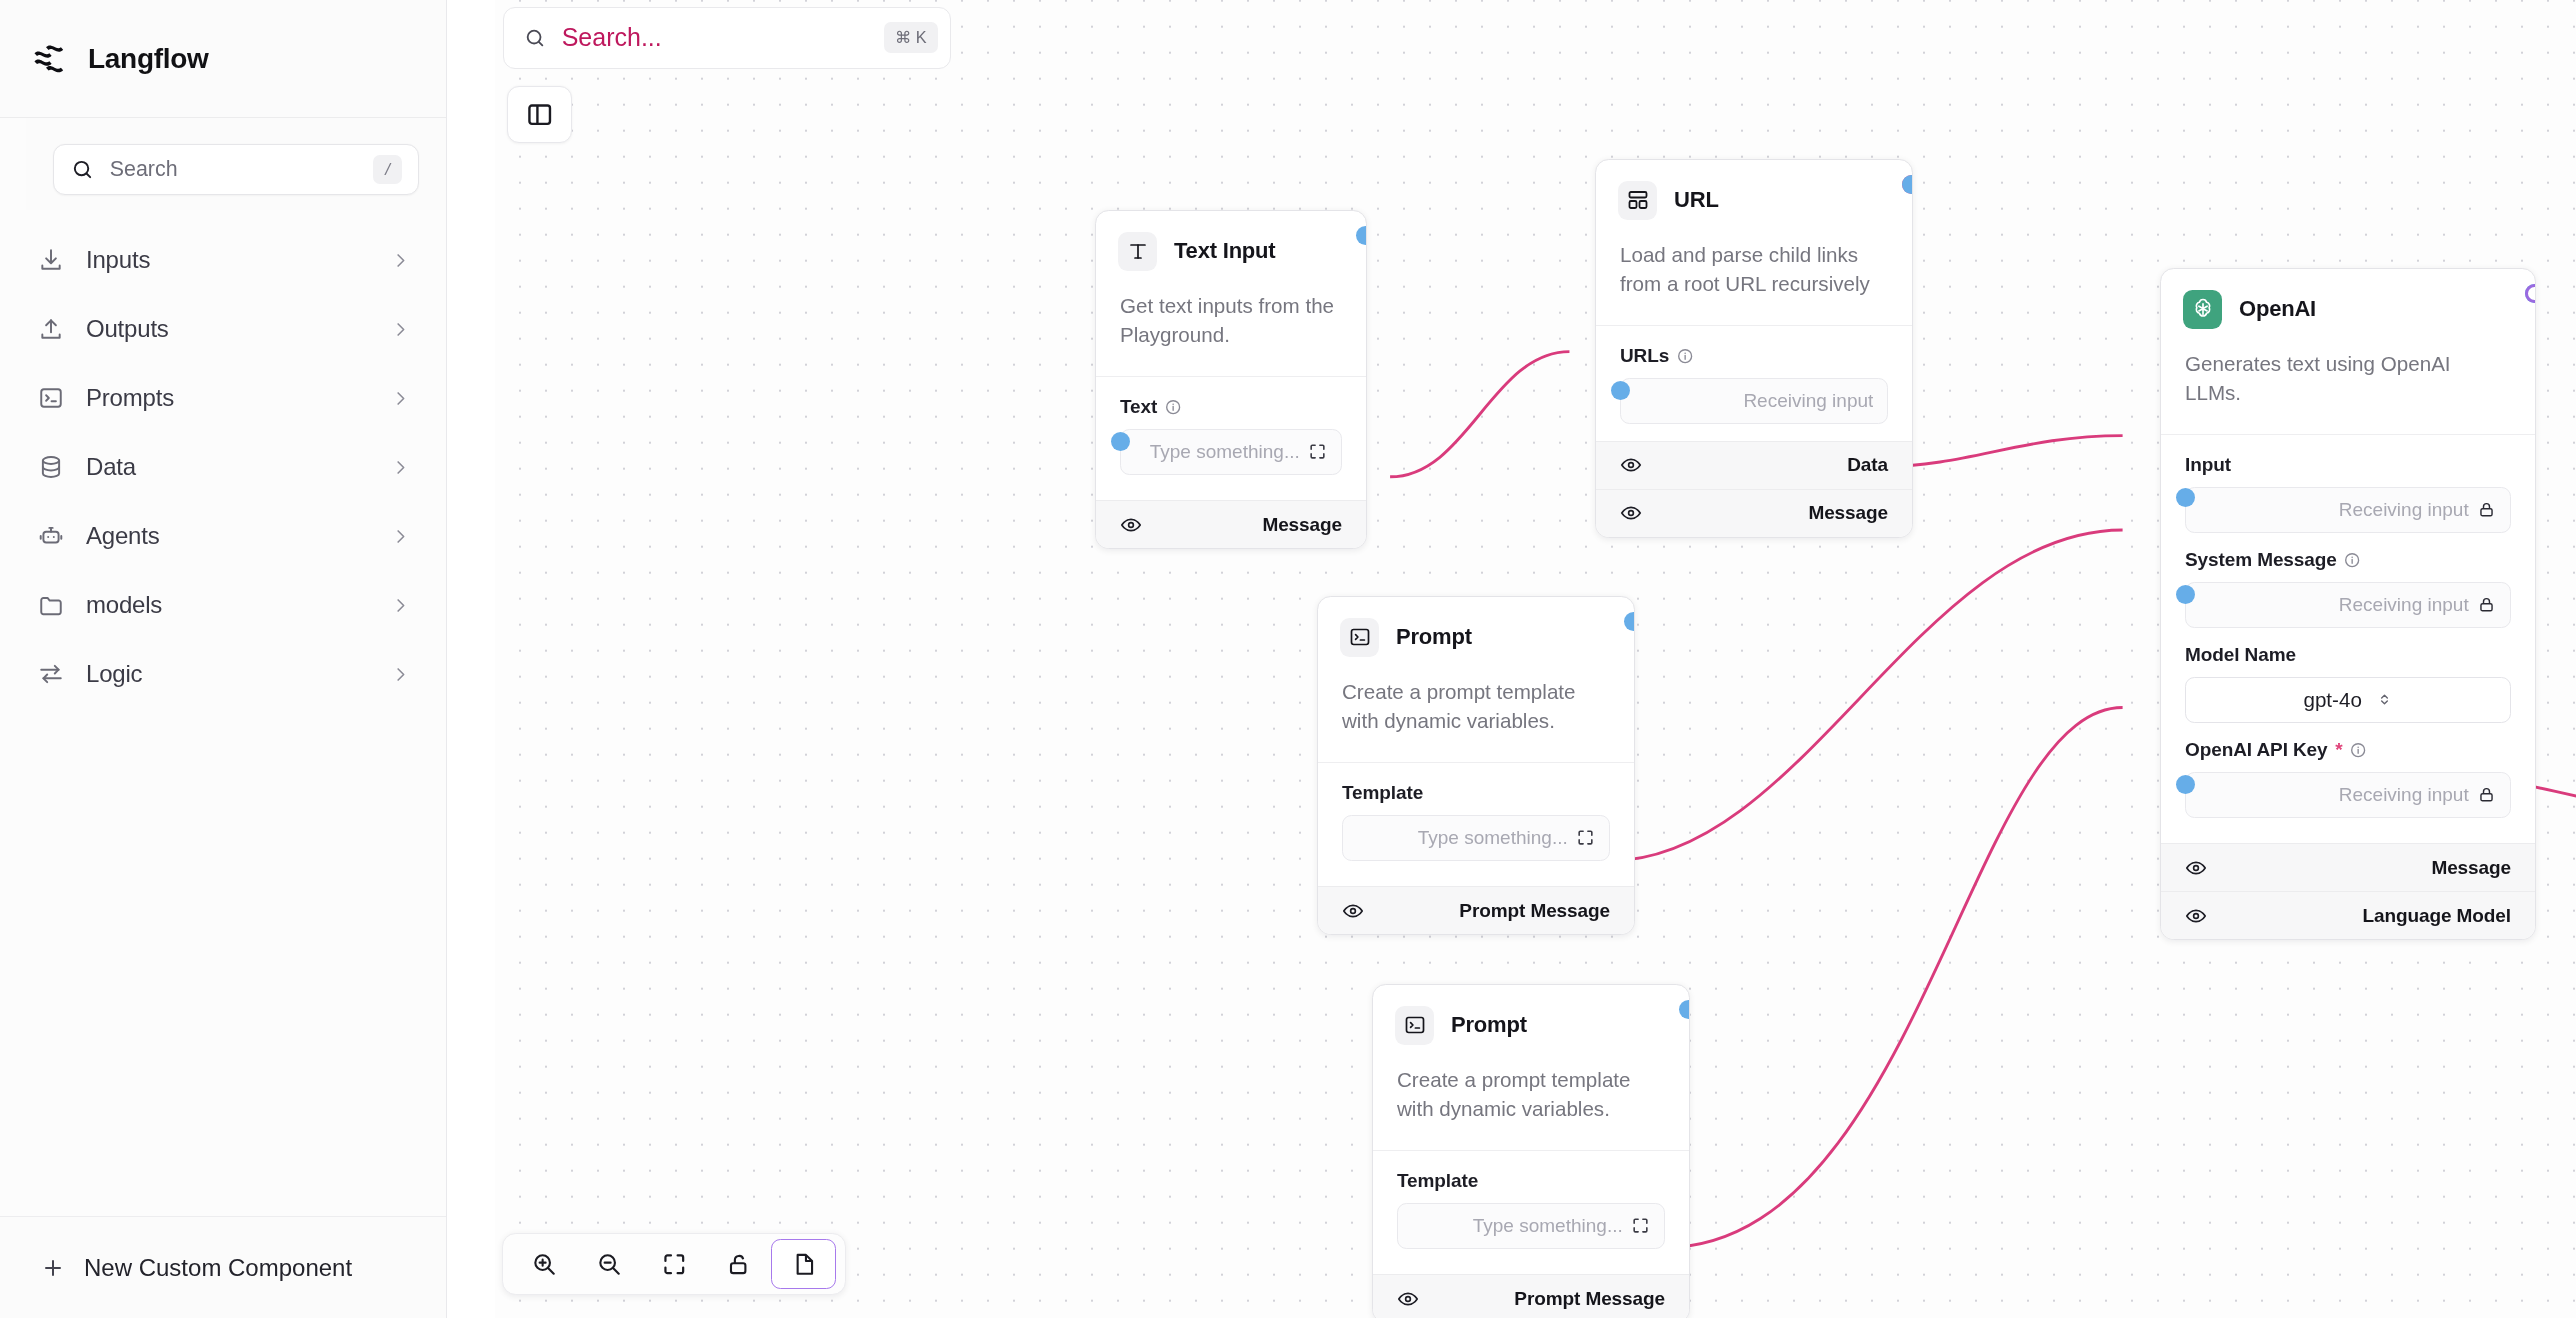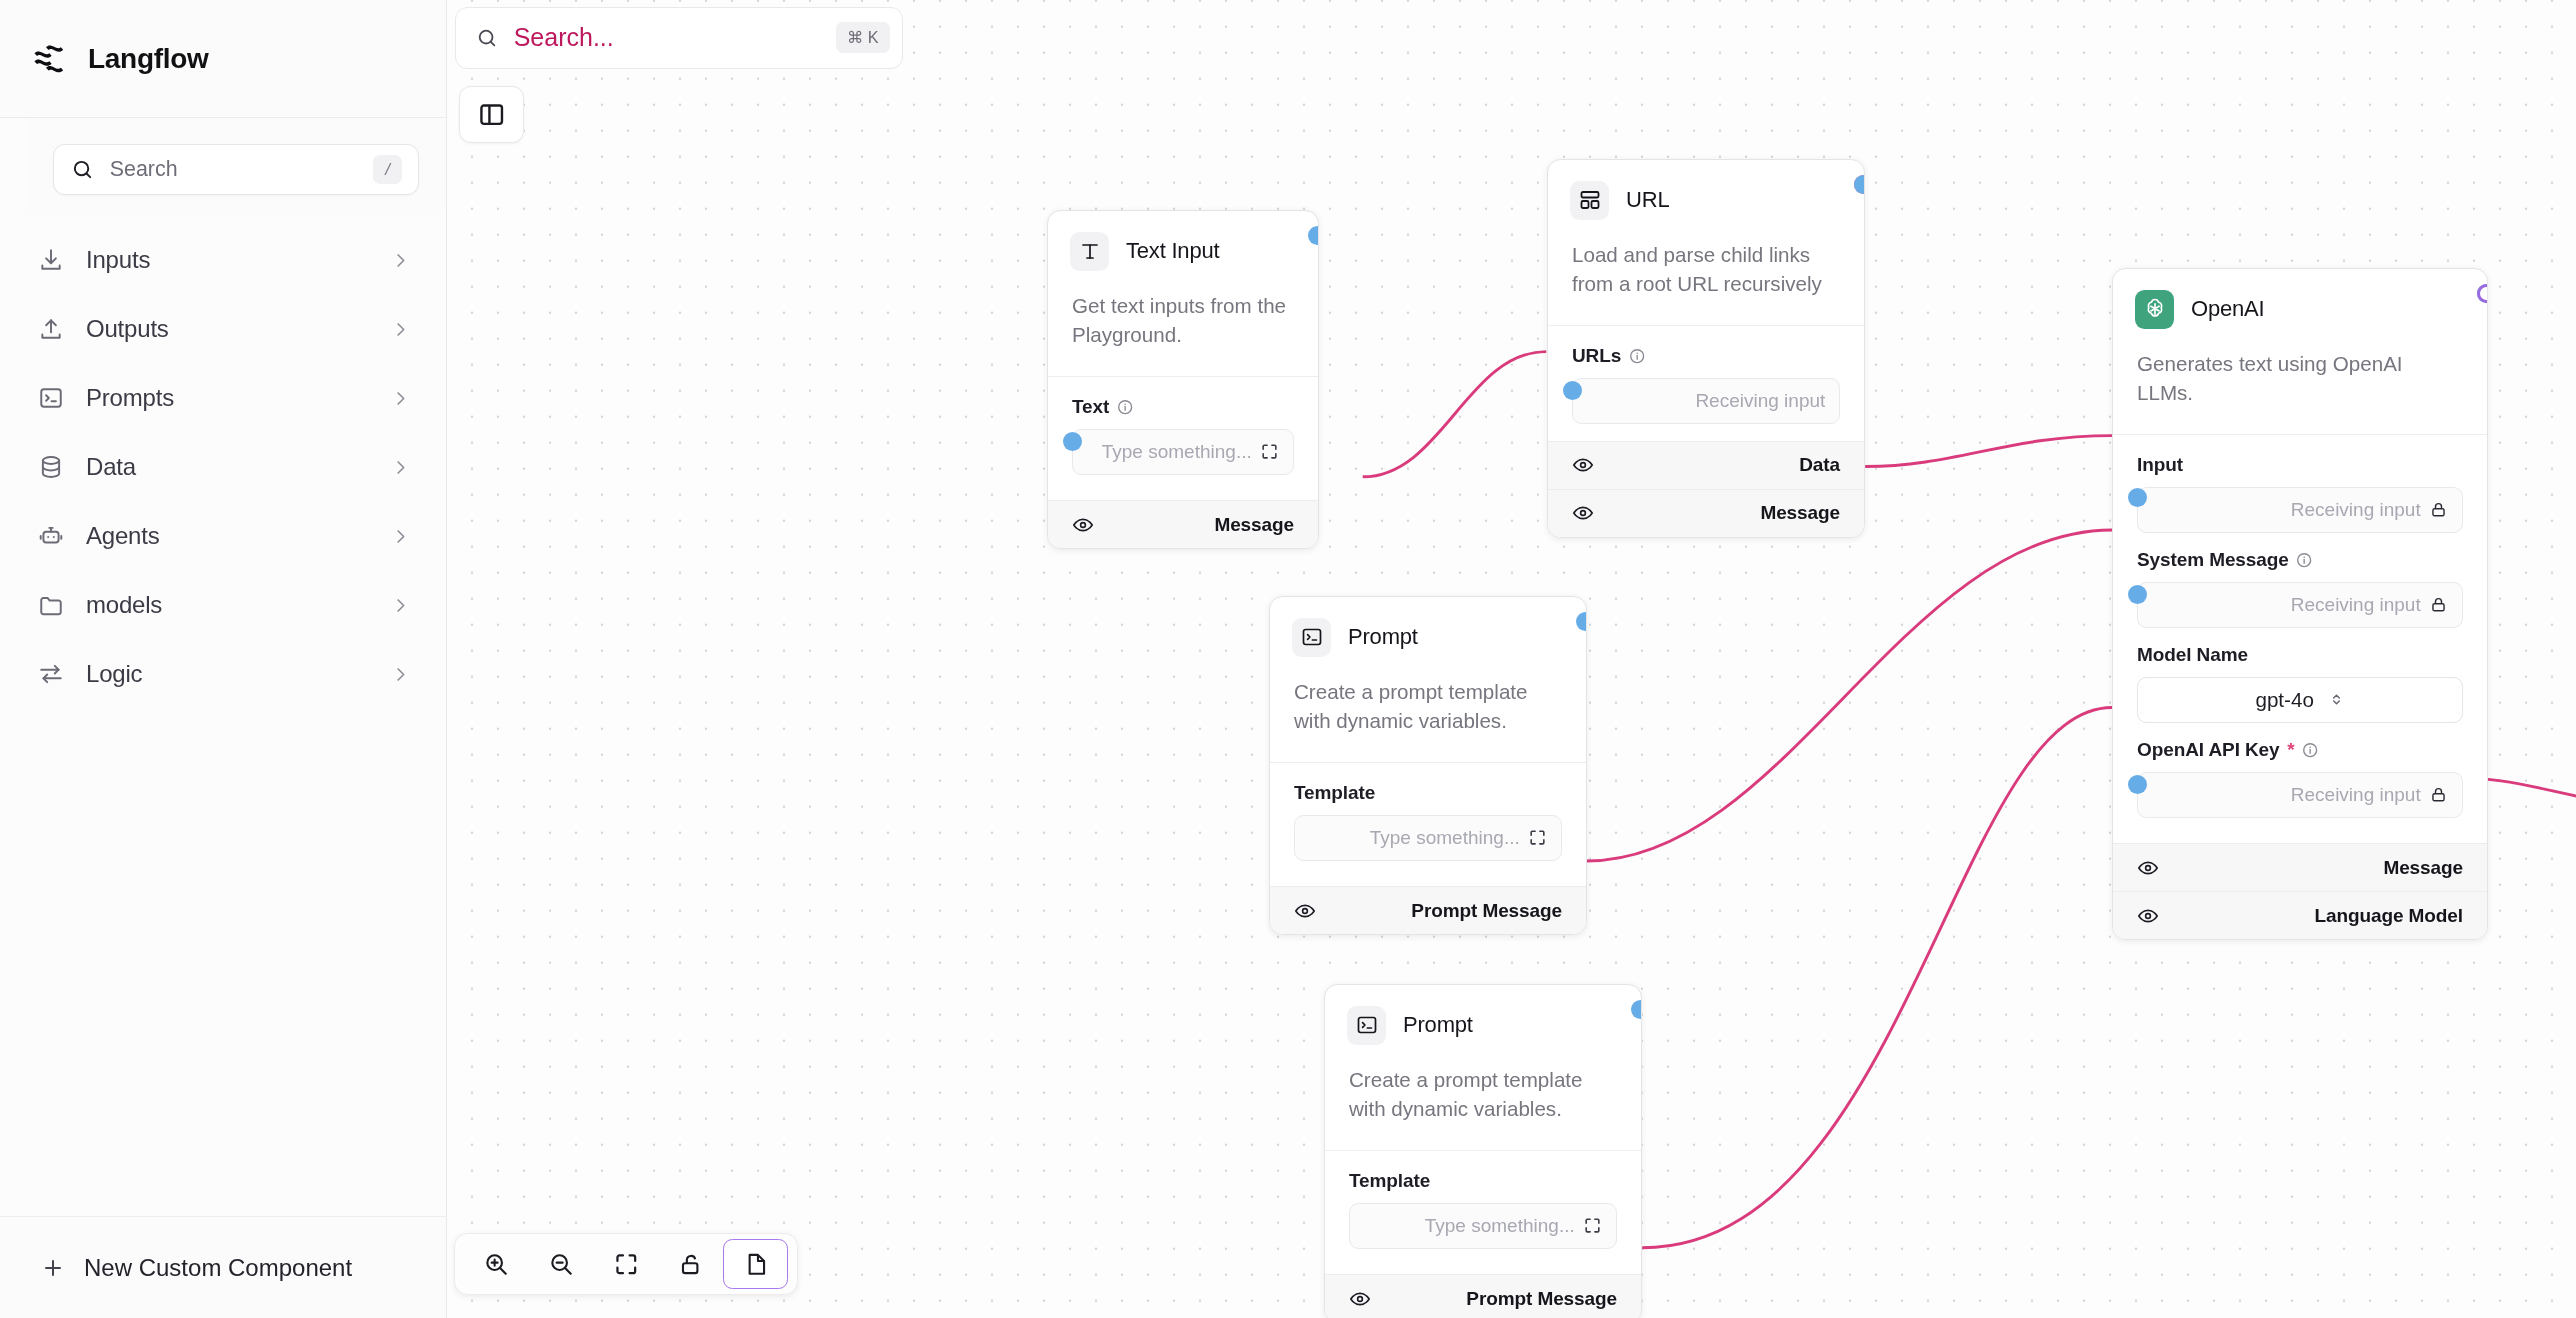--- a/index.html
+++ b/index.html
@@ -2,21 +2,21 @@
 <html style="font-size:13.7px"><head>
 <meta charset="utf-8">
 <style>
   * { box-sizing: border-box; margin: 0; padding: 0; }
   html, body {
     width: 2576px; height: 1319px;
     font-family: "Liberation Sans", sans-serif;
     background: #ffffff;
     overflow: hidden;
   }
-  #app { position: relative; width: 2576px; height: 1319px; display: flex; }
+  #app { position: relative; width: 2576px; height: 1319px; display: flex; gap: 48px; }
 
   
   .sidebar {
     width: 447px; height: 1319px;
     background: #fcfcfc;
     border-right: 0.9px solid #e9e9ec;
     display: flex; flex-direction: column;
     position: relative; z-index: 30;
   }
   .brand {
@@ -96,21 +96,21 @@
     overflow: hidden; z-index: 10;
   }
   .node-head { display: flex; align-items: center; gap: 17px; padding: 20.6px 22px 8.6px 22px; }
   .node-badge {
     width: 39px; height: 39px; border-radius: 9.4px; background: #f2f2f4;
     display:flex; align-items:center; justify-content:center; flex:none;
   }
   .node-badge svg { width: 24px; height: 24px; color: #15151b; }
   .node-badge.openai { background: #3fa37e; }
   .node-badge.openai svg { color: #ffffff; width: 26px; height: 26px; }
-  .node-title { font-size: 22px; font-weight: 400; color: #15151b; letter-spacing: -0.2px; }
+  .node-title { font-size: 22px; font-weight: 700; color: #15151b; letter-spacing: -0.2px; }
   .node-desc {
     padding: 12px 24px 26px 24px; font-size: 20.6px; line-height: 1.42;
     color: #76767f; border-bottom: 0.9px solid #eeeef0;
   }
   .node-body { padding: 19px 24px 20.6px 24px; }
   .field { margin-bottom: 16px; position: relative; }
   .field:last-child { margin-bottom: 5.1px; }
   .field-label {
     font-size: 19px; font-weight: 600; color: #1d1d25;
     display: flex; align-items: center; gap: 7.7px; margin-bottom: 11px;

